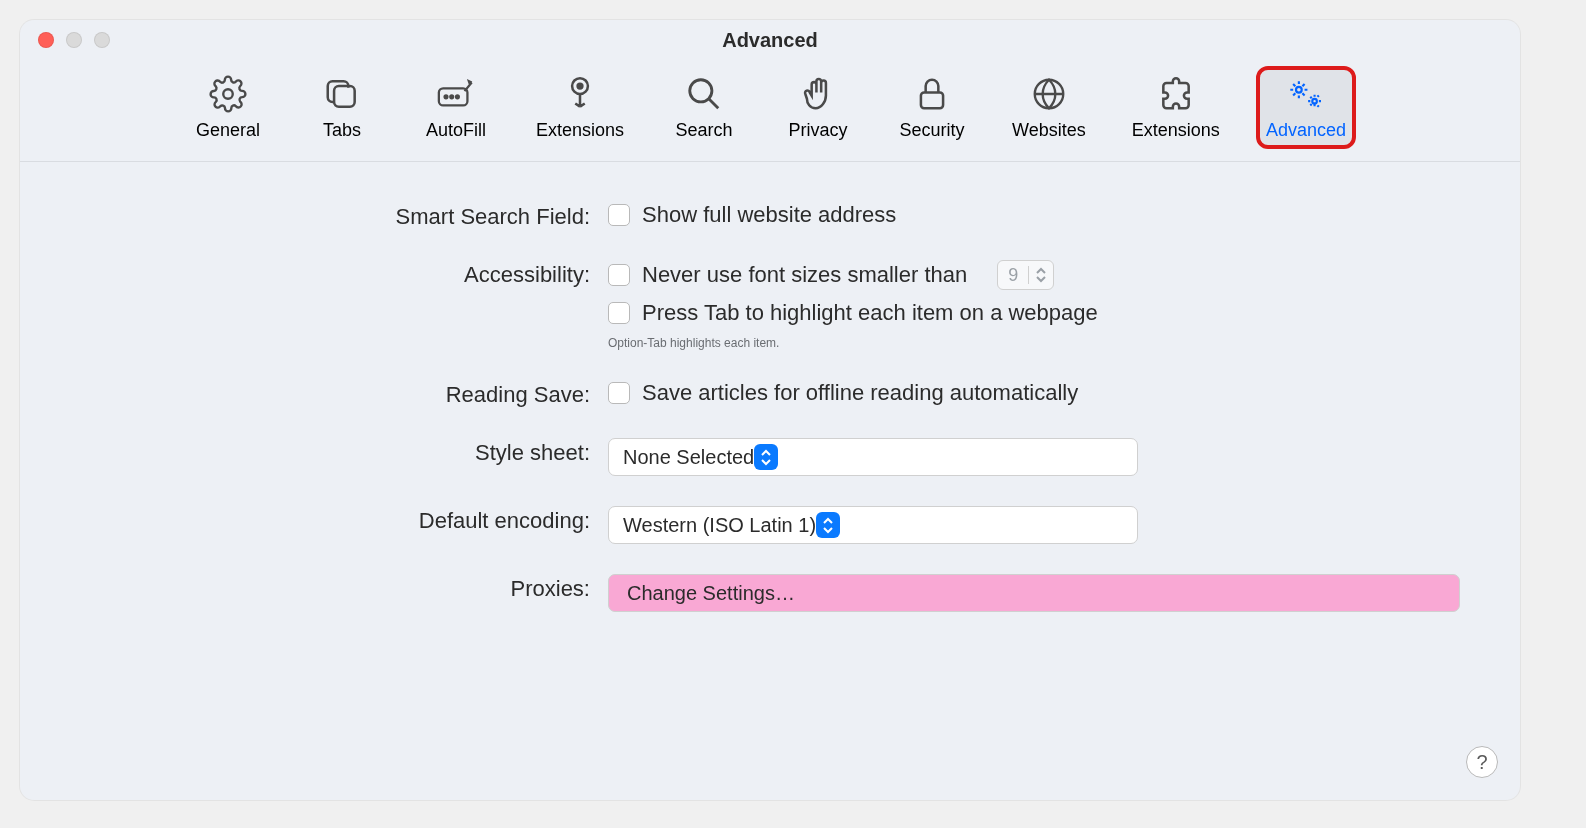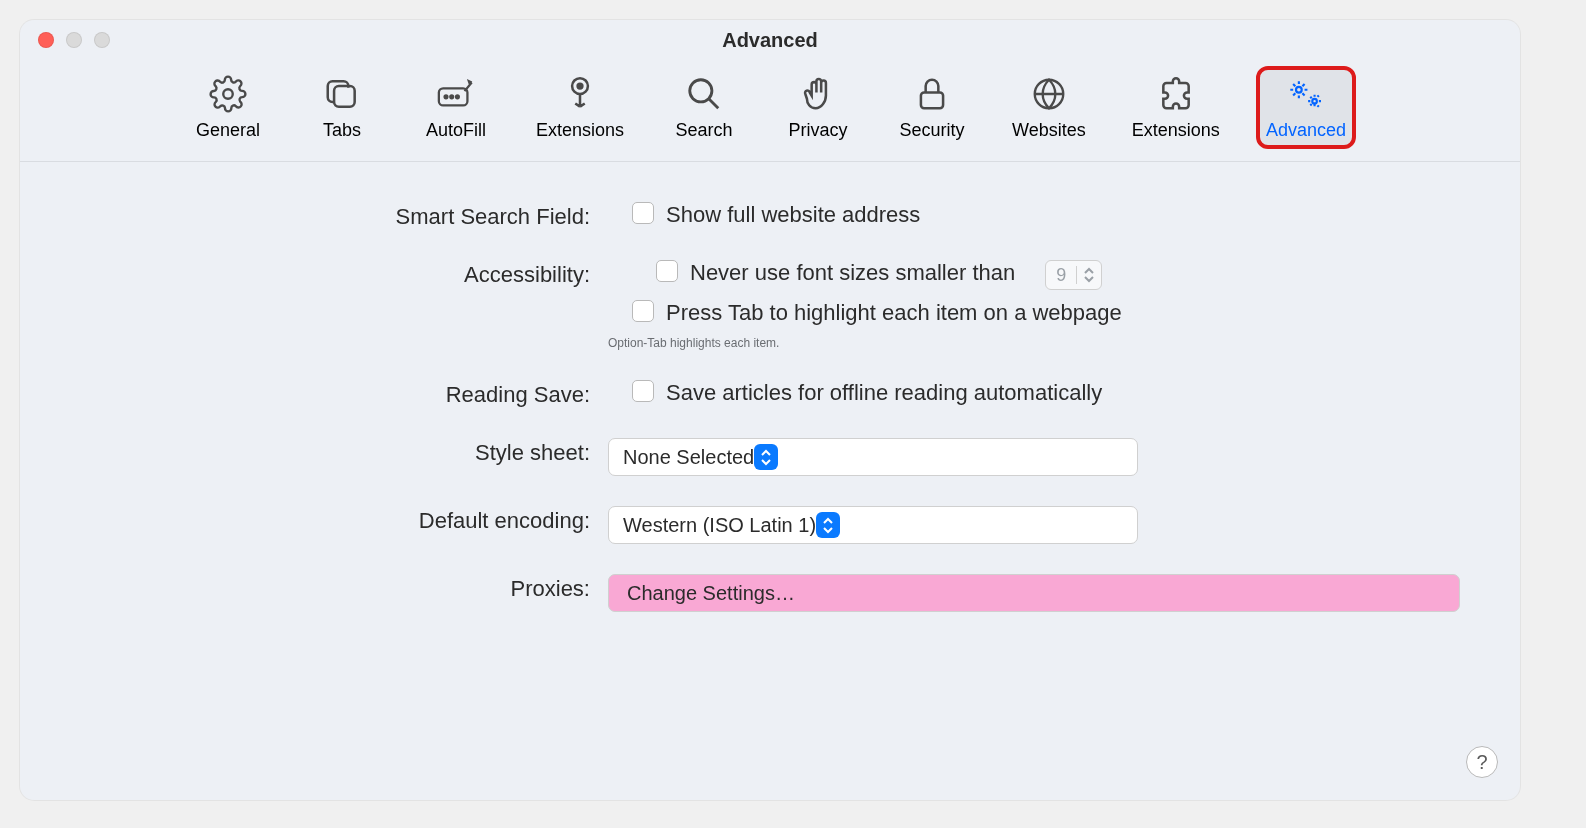--- a/index.html
+++ b/index.html
@@ -76,21 +76,21 @@
   grid-template-columns: 510px 1fr;
   column-gap: 18px;
   align-items: start;
   margin-bottom: 30px;
 }
 .row .label {
   text-align: right;
   padding-top: 2px;
 }
 .field { display: flex; flex-direction: column; gap: 10px; }
-.check-line { display: flex; gap: 12px; margin-left: 24px; }
+.check-line { display: flex; align-items: center; gap: 12px; }
 .chk {
   width: 22px; height: 22px;
   border: 1.5px solid #b9b9b9;
   border-radius: 5px;
   background: #fff;
   display: inline-flex; align-items: center; justify-content: center;
   flex: 0 0 22px;
 }
 .chk.checked { background: #0a7aff; border-color: #0a7aff; }
 .chk.checked svg { display: block; }

